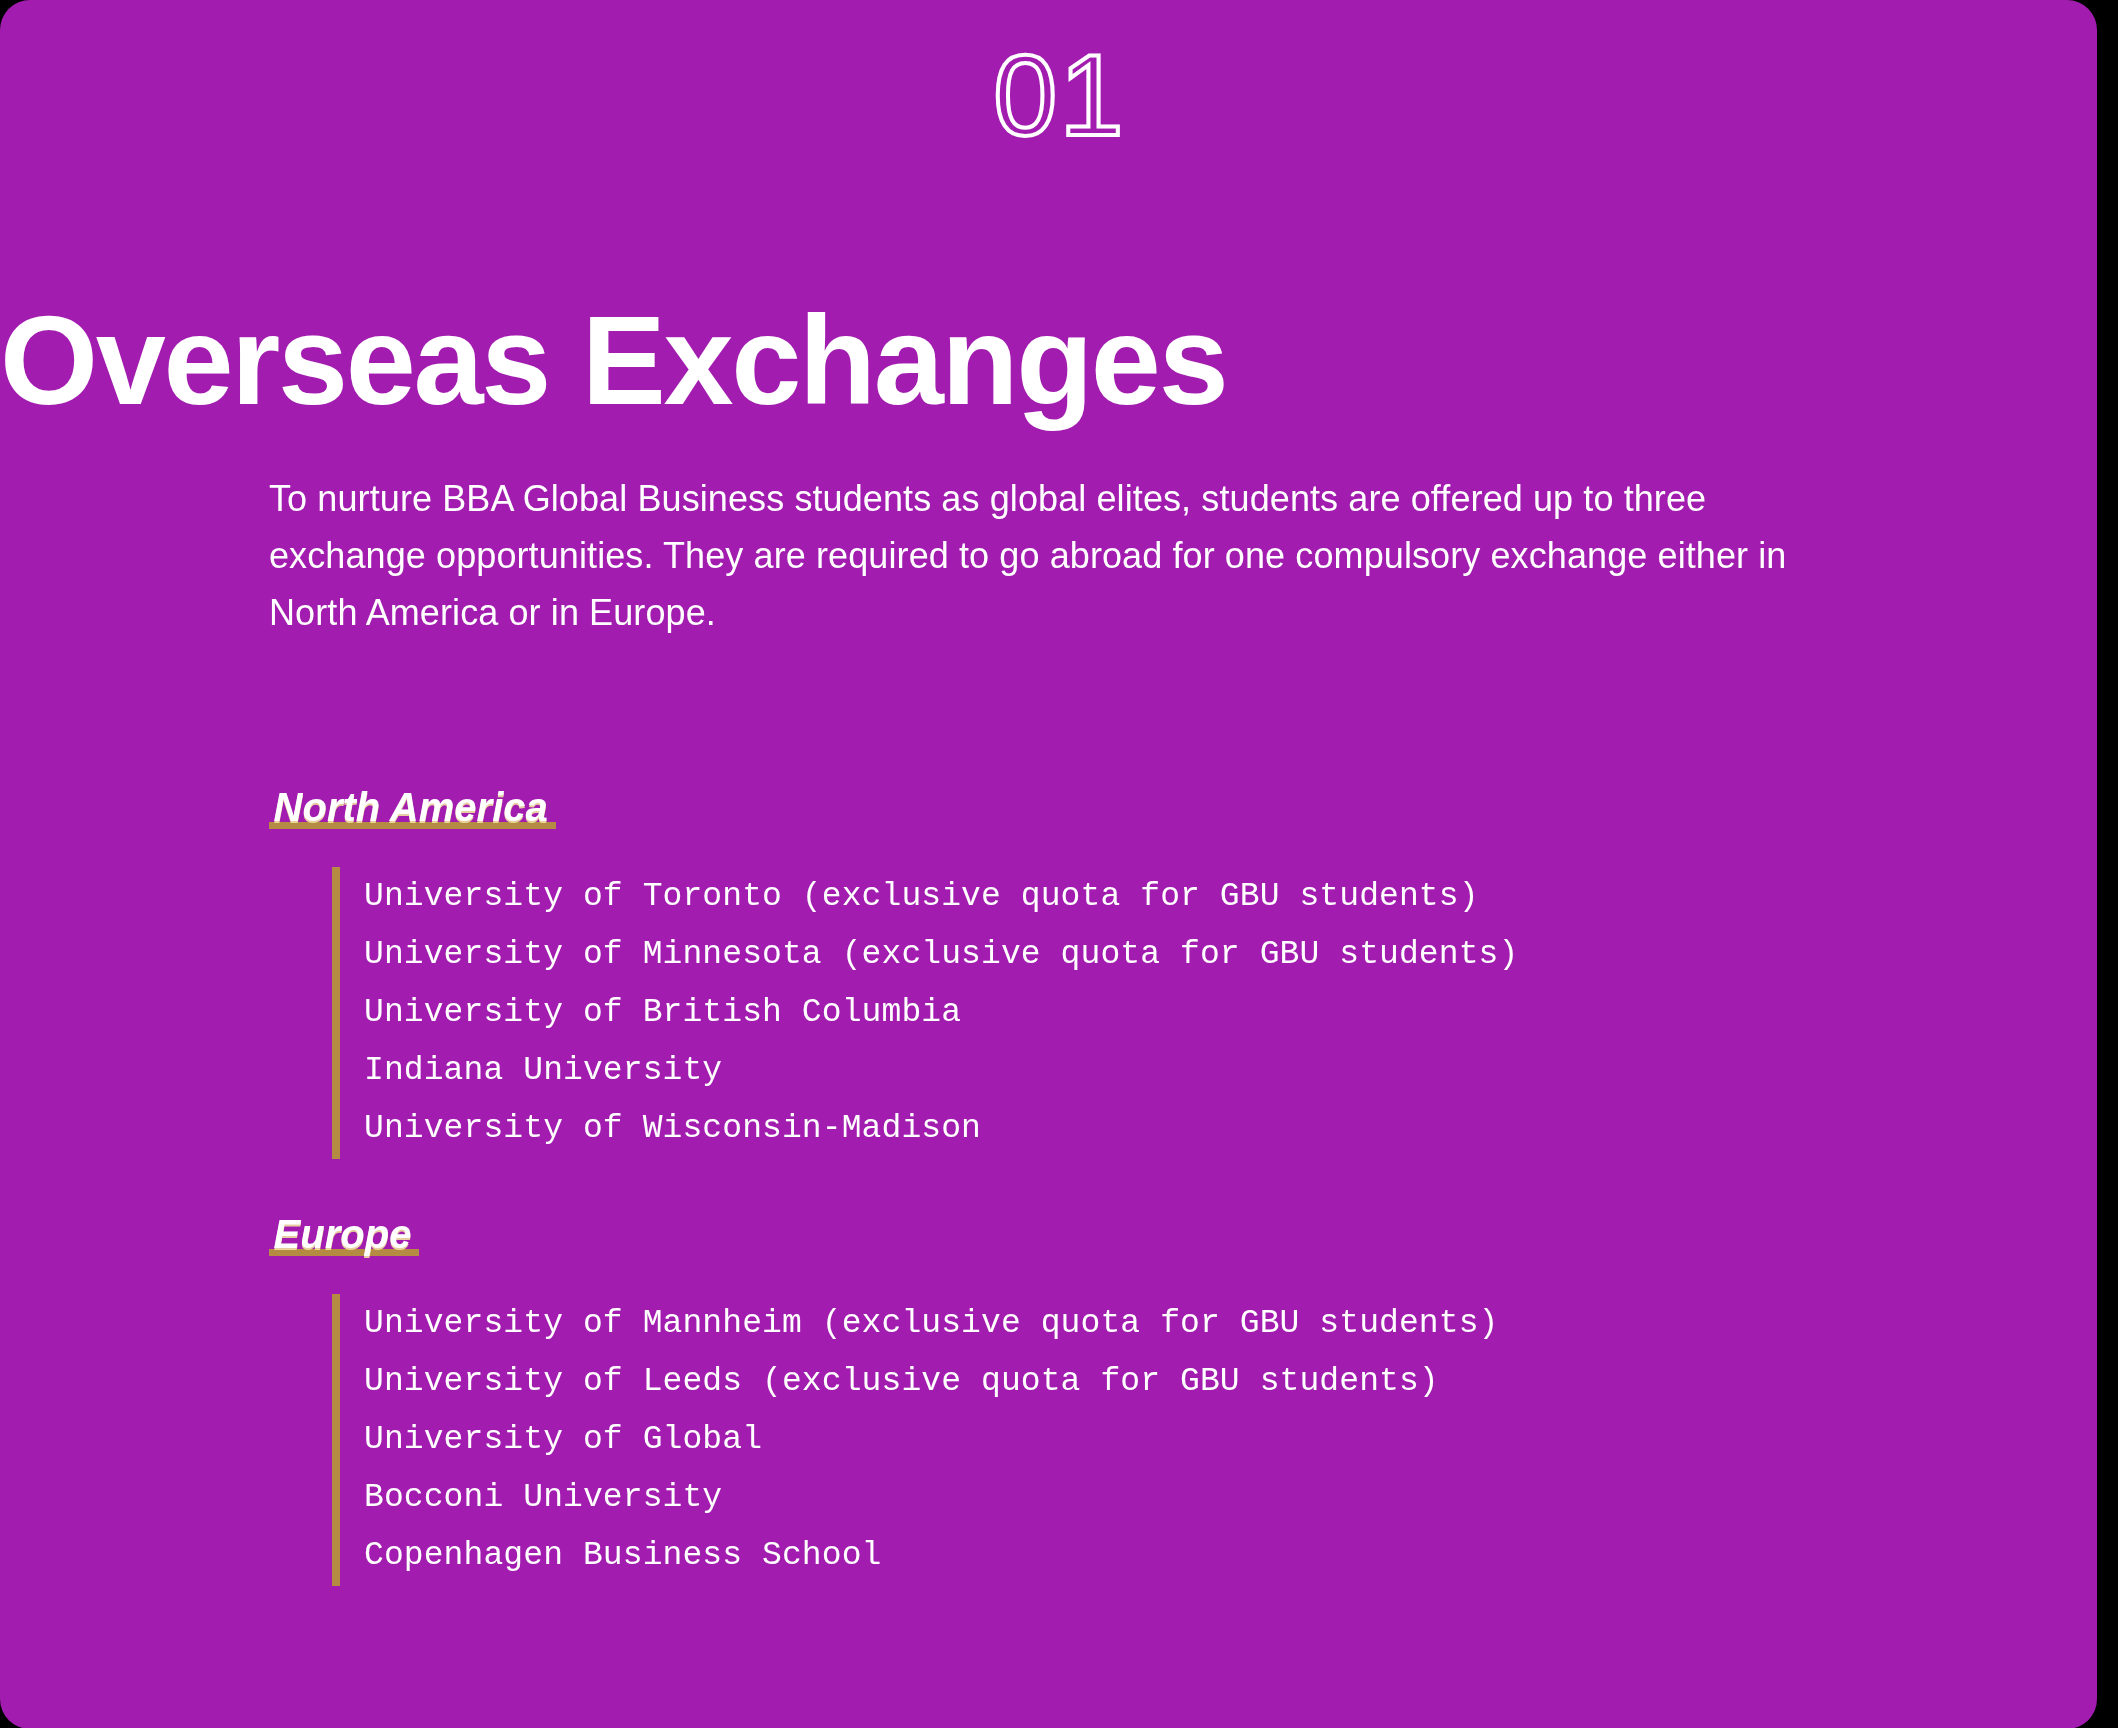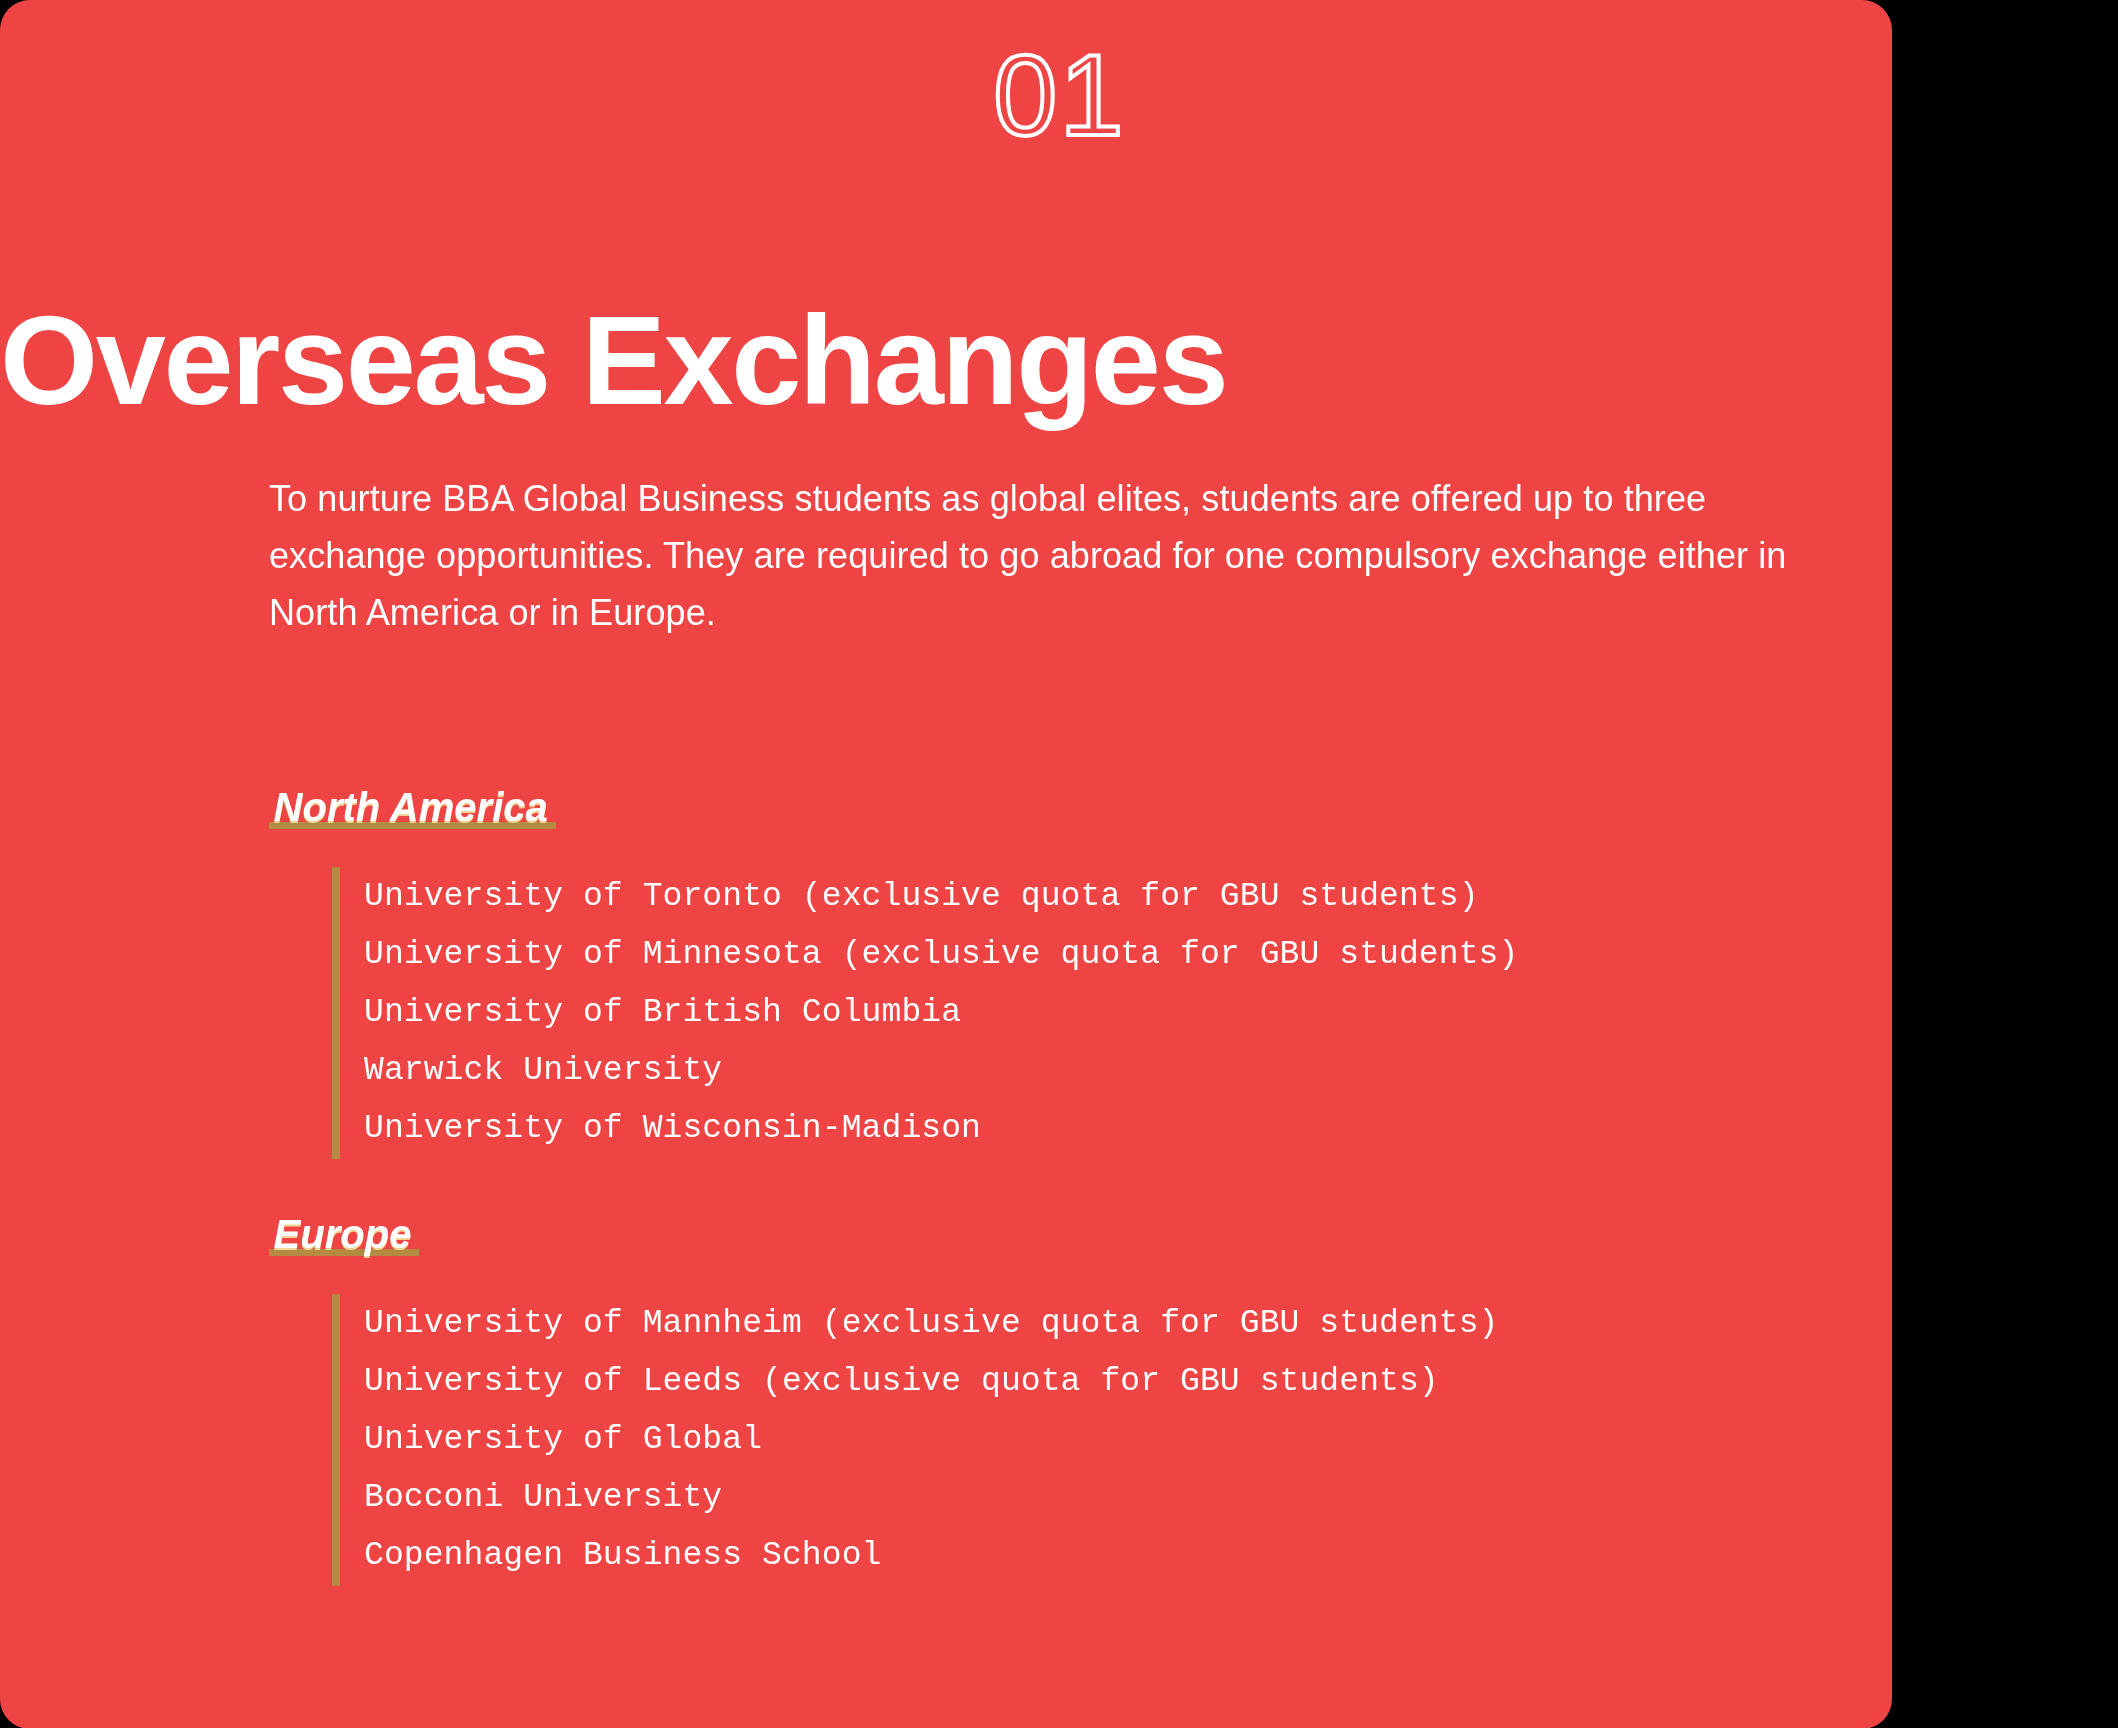--- a/index.html
+++ b/index.html
@@ -10,24 +10,24 @@
   }
   body {
     width: 2119px;
     height: 1729px;
     overflow: hidden;
     font-family: "Liberation Sans", sans-serif;
   }
 
   #slide {
     position: relative;
-    width: 1892px;
+    width: 2097px;
     height: 1729px;
     box-sizing: border-box;
-    background: #ef4444;
+    background: #a21caf;
     border-radius: 30px;
     overflow: hidden;
   }
 
   
   .section-number {
     position: absolute;
     top: 38px;
     left: 0;
     width: 2119px;
@@ -166,21 +166,21 @@
 
   <div class="region-group north-america">
     <div class="region-label-wrap">
       <span class="region-underline"></span>
       <span class="region-label">North America</span>
     </div>
     <ul class="university-list">
       <li>University of Toronto (exclusive quota for GBU students)</li>
       <li>University of Minnesota (exclusive quota for GBU students)</li>
       <li>University of British Columbia</li>
-      <li>Warwick University</li>
+      <li>Indiana University</li>
       <li>University of Wisconsin-Madison</li>
     </ul>
   </div>
 
   <div class="region-group europe">
     <div class="region-label-wrap">
       <span class="region-underline"></span>
       <span class="region-label">Europe</span>
     </div>
     <ul class="university-list">

